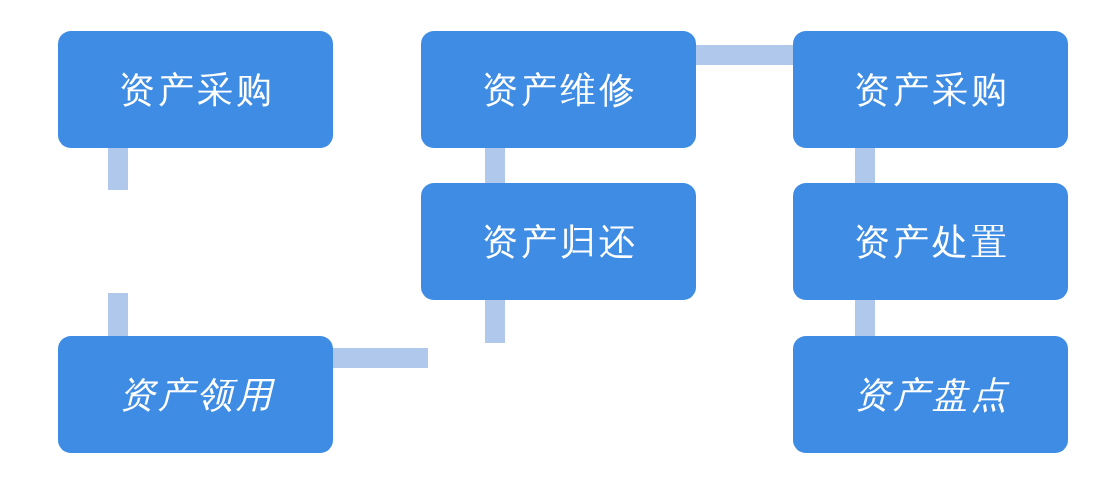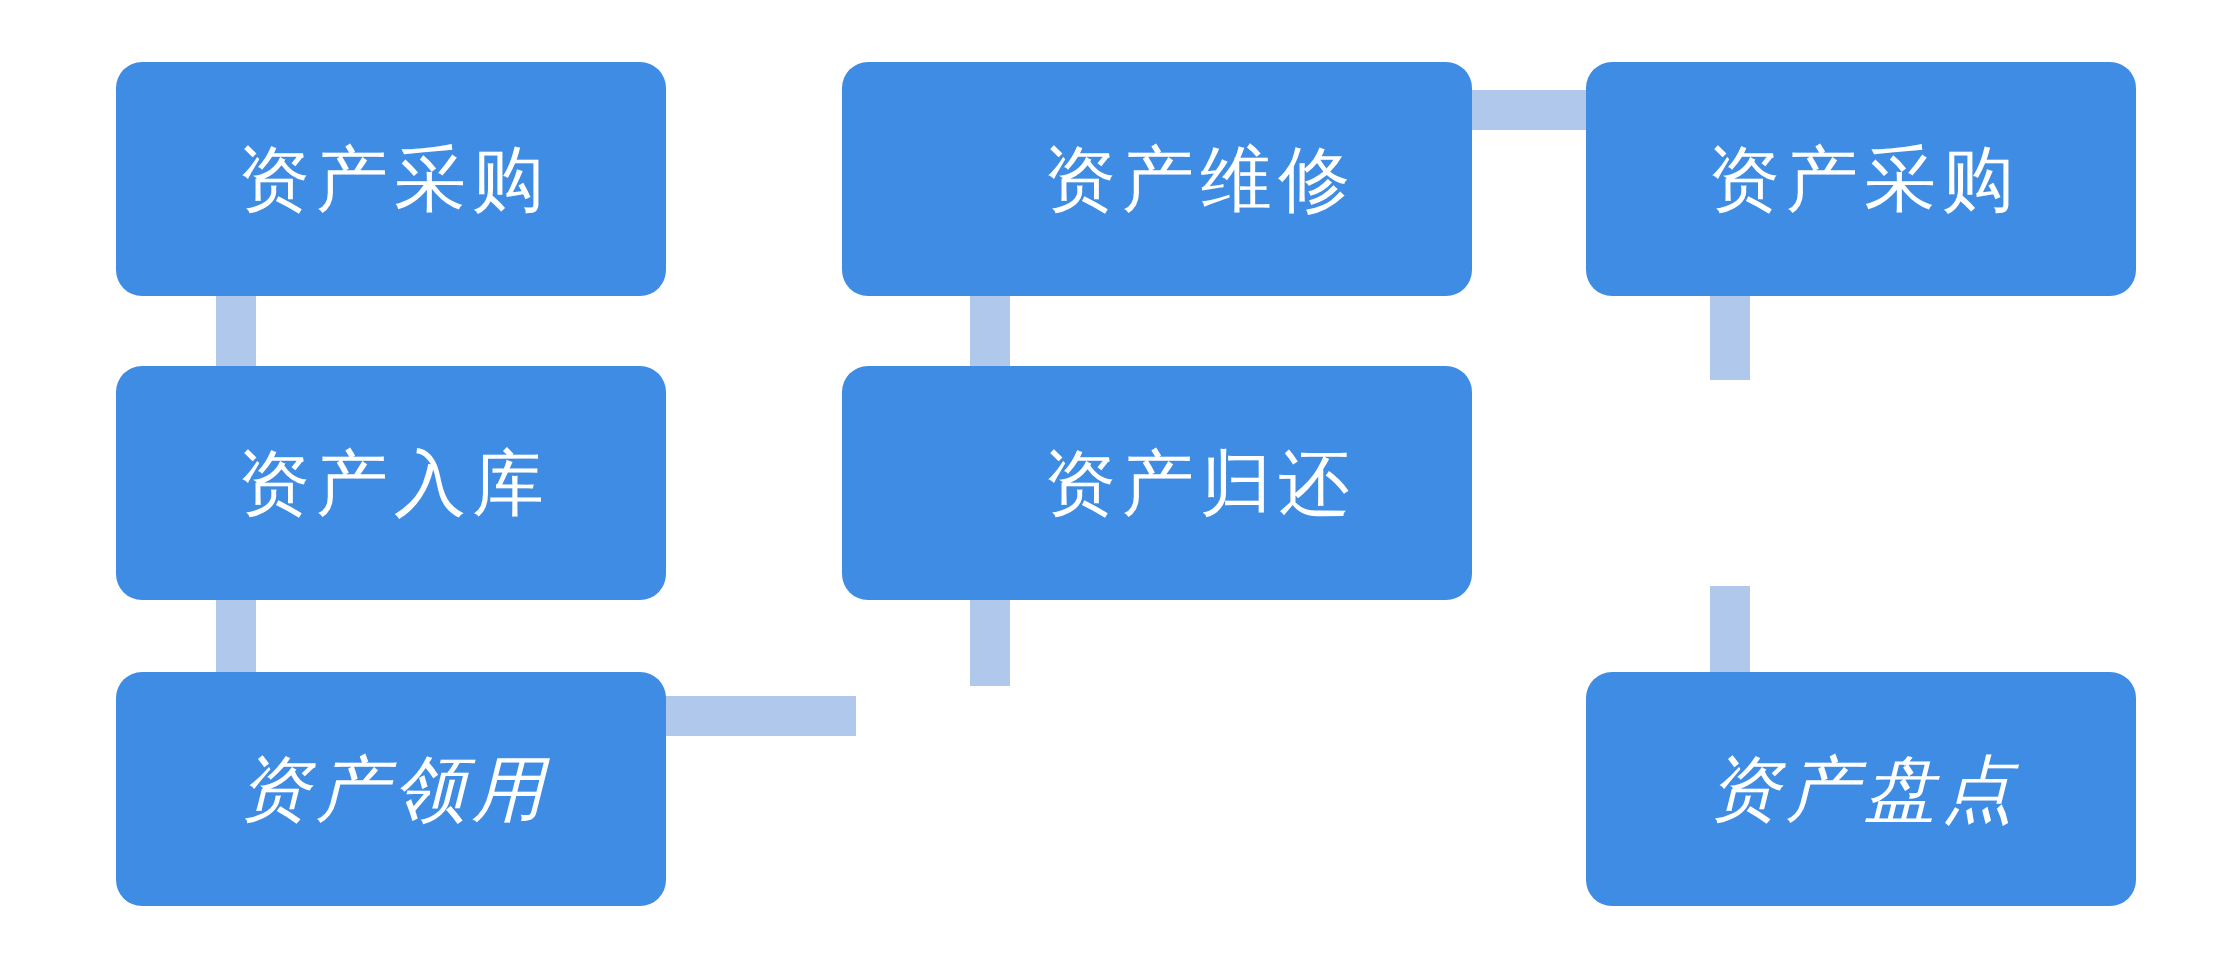--- a/index.html
+++ b/index.html
@@ -36,21 +36,21 @@
     font-size: 36px;
     letter-spacing: 3px;
     text-indent: 3px;
     font-weight: 400;
     white-space: nowrap;
     line-height: 1;
     user-select: none;
   }
   
   .c1 { left: 58px; }
-  .c2 { left: 421px; padding-left: 40px; }
+  .c2 { left: 421px; }
   .c3 { left: 793px; }
   .r1 { top: 31px; }
   .r2 { top: 183px; }
   .r3 { top: 336px; font-style: italic; }
   
   .conn {
     position: absolute;
     background: var(--connector-color);
     z-index: 0;
   }
@@ -81,25 +81,25 @@
   <div class="node r1 c1">
     <span class="label">资产采购</span>
   </div>
   <div class="node r1 c2">
     <span class="label">资产维修</span>
   </div>
   <div class="node r1 c3">
     <span class="label">资产采购</span>
   </div>
 
-  <div class="node r2 c1">
-    <span class="label">资产入库</span>
-  </div>
   <div class="node r2 c2">
     <span class="label">资产归还</span>
+  </div>
+  <div class="node r2 c3">
+    <span class="label">资产处置</span>
   </div>
 
   <div class="node r3 c1">
     <span class="label">资产领用</span>
   </div>
   <div class="node r3 c3">
     <span class="label">资产盘点</span>
   </div>
 
 </div>

